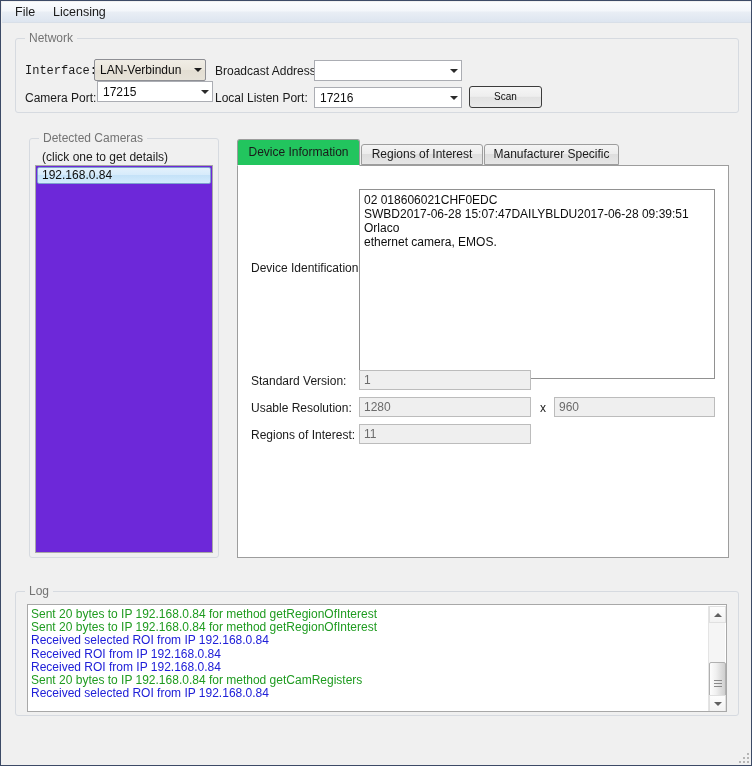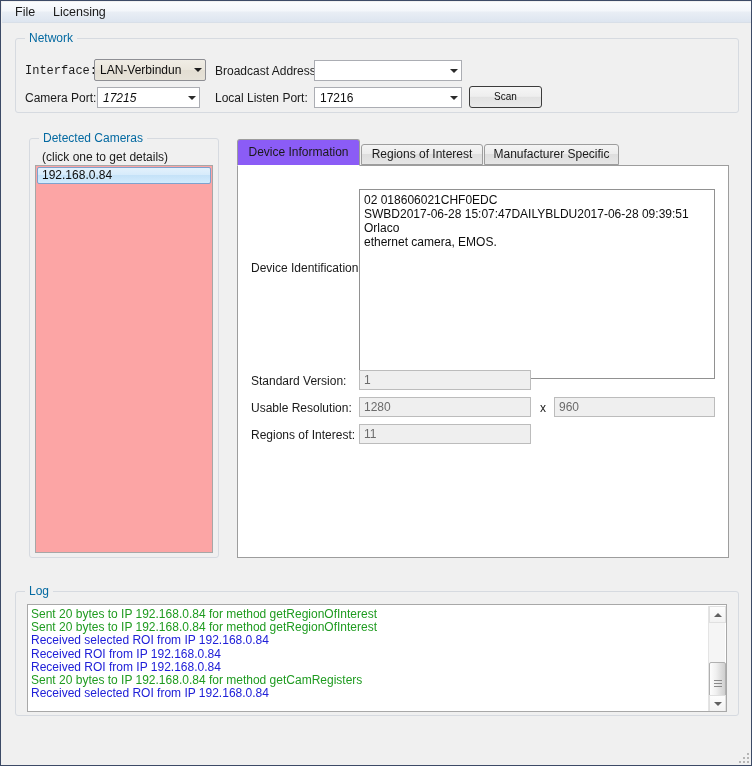--- a/index.html
+++ b/index.html
@@ -57,21 +57,21 @@
     box-sizing: border-box;
     background: transparent;
   }
   .groupbox-title {
     position: absolute;
     top: -8px;
     left: 9px;
     padding: 0 4px;
     background: #f0f0f0;
     font-size: 12px;
-    color: #0369a1;
+    color: #737373;
     white-space: nowrap;
   }
   .groupbox-subtitle {
     position: absolute;
     left: 13px;
     font-size: 12px;
     color: #1a1a1a;
     white-space: nowrap;
   }
 
@@ -169,21 +169,21 @@
     overflow: hidden;
     word-wrap: break-word;
     margin-top: 16px;
   }
 
   
   .listbox {
     position: absolute;
     box-sizing: border-box;
     border: 1px solid #a7a7a7;
-    background: #fca5a5;
+    background: #6d28d9;
     overflow: hidden;
     padding: 1px;
   }
   .list-item {
     box-sizing: border-box;
     height: 17px;
     line-height: 15px;
     font-size: 12px;
     padding: 0 4px;
     color: #0d0d0d;
@@ -216,21 +216,21 @@
     height: 21px;
     line-height: 19px;
     background: linear-gradient(to bottom, #f4f4f4 0%, #ececec 48%, #dedede 50%, #e6e6e6 100%);
     border: 1px solid #9d9d9d;
     border-bottom: 1px solid #9d9d9d;
   }
   .tab.active {
     top: 0px;
     height: 27px;
     line-height: 24px;
-    background: #8b5cf6;
+    background: #22c55e;
     border: 1px solid #9d9d9d;
     border-bottom: 1px solid #ffffff;
     z-index: 5;
   }
   .tabpanel {
     position: absolute;
     box-sizing: border-box;
     border: 1px solid #9d9d9d;
     background: #ffffff;
   }
@@ -346,21 +346,21 @@
     <span class="combo-text" style="width:82px;">LAN-Verbindung 2</span>
     <span class="arrow"></span>
   </div>
 
   <div class="lbl" style="left:214px; top:63px;">Broadcast Address:</div>
   <div class="combo" style="left:313px; top:59px; width:148px; height:21px;">
     <span class="arrow"></span>
   </div>
 
   <div class="lbl" style="left:24px; top:90px;">Camera Port:</div>
-  <div class="combo" style="left:96px; top:86px; width:103px; height:21px;font-style:italic;">
+  <div class="combo" style="left:96px; top:80px; width:116px; height:21px;">
     <span class="combo-text" style="width:78px;">17215</span>
     <span class="arrow"></span>
   </div>
 
   <div class="lbl" style="left:214px; top:90px;">Local Listen Port:</div>
   <div class="combo" style="left:313px; top:86px; width:148px; height:21px;">
     <span class="combo-text" style="width:118px;">17216</span>
     <span class="arrow"></span>
   </div>
 

